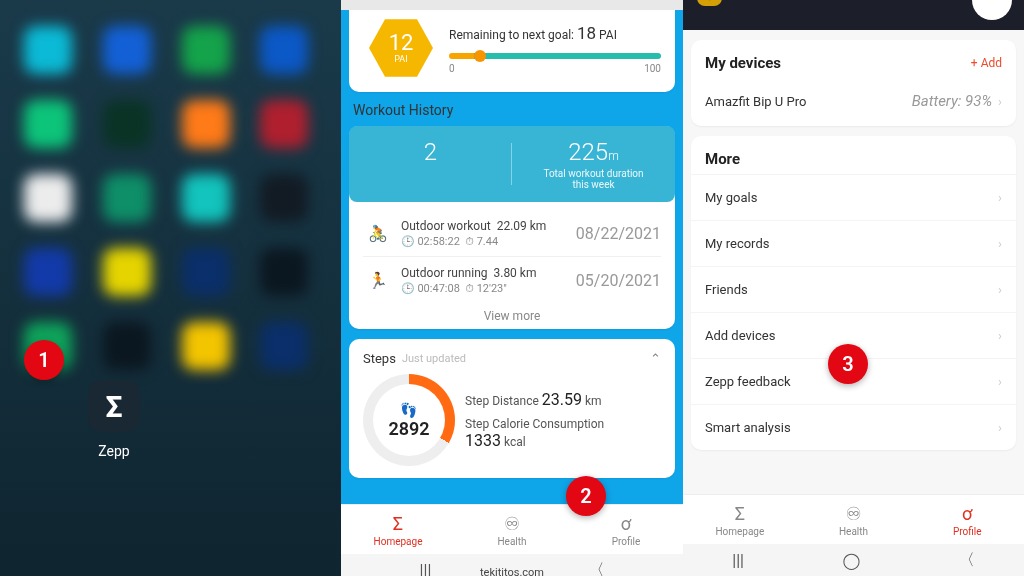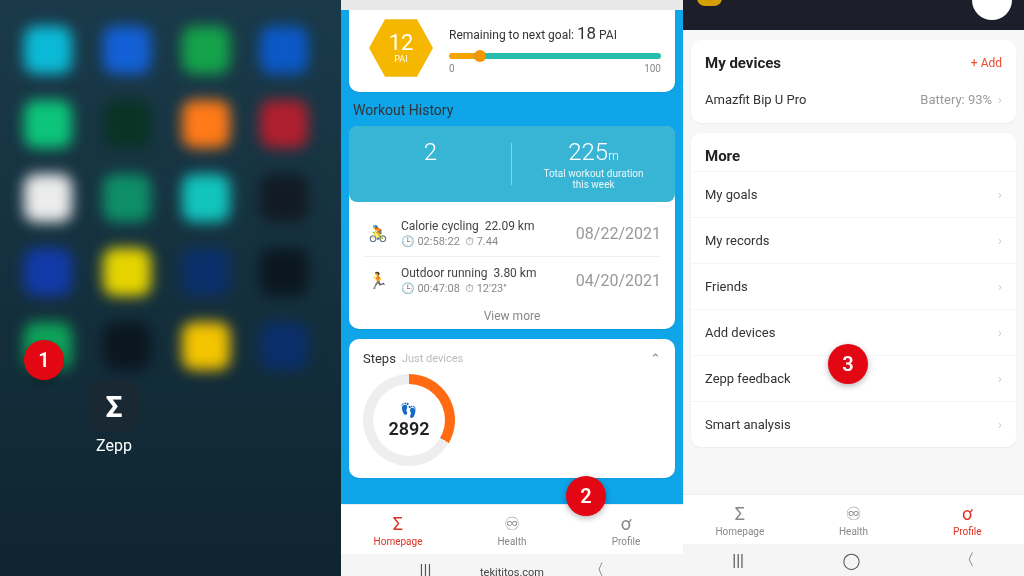--- a/index.html
+++ b/index.html
@@ -7,21 +7,21 @@
 .panel { height: 576px; position: relative; overflow: hidden; }
 .panel1 { width: 341px; background: linear-gradient(180deg,#1a3a4a 0%,#0f2530 100%); }
 .panel2 { width: 342px; background: #0ea5e9; margin-top: 10px; }
 .panel3 { width: 341px; background: #f7f7f7; }
 
 
 .blur-grid { filter: blur(7px); padding: 26px 24px; display:grid; grid-template-columns: repeat(4,1fr); gap: 26px 22px; }
 .bicon { width:48px; height:48px; border-radius:12px; }
 .zepp-wrap { position:absolute; left:88px; top:380px; text-align:center; }
 .zepp-icon { width:52px; height:52px; border-radius:14px; background:#1a2833; color:#fff; display:flex; align-items:center; justify-content:center; font-size:30px; font-weight:700; }
-.zepp-label { color:#fff; font-size:16px; margin-top:4px; }
+.zepp-label { color:#fff; font-size:14px; margin-top:11px; }
 
 .badge { position:absolute; width:40px; height:40px; border-radius:50%; background:#e30613; color:#fff; display:flex; align-items:center; justify-content:center; font-size:20px; font-weight:600; box-shadow:0 2px 6px rgba(0,0,0,.3); }
 .b1 { left:24px; top:340px; }
 .b2 { left:566px; top:476px; }
 .b3 { left:828px; top:344px; }
 
 
 .card { background:#fff; border-radius:10px; margin:0 8px 10px; padding:12px 14px; box-shadow:0 1px 2px rgba(0,0,0,.06); }
 .pai-row { display:flex; align-items:center; gap:16px; }
 .hex { width:64px; height:64px; background:#f5b700; clip-path: polygon(25% 5%, 75% 5%, 100% 50%, 75% 95%, 25% 95%, 0% 50%); display:flex; flex-direction:column; align-items:center; justify-content:center; color:#fff; margin-left:6px; }
@@ -63,21 +63,21 @@
 
 
 .p3-top { height:30px; background:#1c1e2a; position:relative; }
 .p3-pill { position:absolute; top:-10px; left:14px; background:#f5b700; color:#222; font-size:9px; padding:3px 10px; border-radius:12px; opacity:.85;}
 .p3-avatar { position:absolute; right:12px; top:-20px; width:40px; height:40px; border-radius:50%; background:#fff;}
 .p3-card { background:#fff; margin:10px 8px; border-radius:10px; box-shadow:0 1px 2px rgba(0,0,0,.05); }
 .p3-head { display:flex; align-items:center; padding:14px 14px 4px; }
 .p3-head .t { font-size:15px; font-weight:700; color:#222; }
 .p3-head .add { margin-left:auto; color:#ed4b2b; font-size:12px; }
 .p3-dev { display:flex; align-items:center; padding:16px 14px; font-size:13px; color:#333;justify-content:center; }
-.p3-dev .bat { margin-left:auto; font-size:13px; color:#999; }
+.p3-dev .bat { margin-left:auto; font-size:15px; color:#999;font-style:italic; }
 .p3-dev .ch { color:#ccc; margin-left:6px; }
 .p3-more-t { padding:14px 14px 6px; font-size:15px; font-weight:700; color:#222;}
 .p3-row { display:flex; align-items:center; padding:15px 14px; font-size:13px; color:#333; border-top:1px solid #f4f4f4; }
 .p3-row .ch { margin-left:auto; color:#ccc; }
 </style>
 </head>
 <body>
 
 <div class="panel panel1">
   <div class="blur-grid">
@@ -139,50 +139,54 @@
       <div class="wh-half">
         <div class="wh-num"><span>225</span><span style="font-size:12px">m</span></div>
         <div class="wh-sub">Total workout duration
 this week</div>
       </div>
     </div>
     <div style="padding:0 12px">
       <div class="wh-item">
         <div class="wh-ico" style="color:#d44">🚴</div>
         <div>
-          <div><span>Calorie cycling</span>&nbsp;&nbsp;<span>22.09 km</span></div>
+          <div><span>Outdoor workout</span>&nbsp;&nbsp;<span>22.09 km</span></div>
           <div class="wh-meta">🕒 <span>02:58:22</span>&nbsp;&nbsp;⏱ <span>7.44</span></div>
         </div>
         <div class="wh-date">08/22/2021</div>
       </div>
       <div class="wh-item">
         <div class="wh-ico" style="color:#d44">🏃</div>
         <div>
           <div><span>Outdoor running</span>&nbsp;&nbsp;<span>3.80 km</span></div>
           <div class="wh-meta">🕒 <span>00:47:08</span>&nbsp;&nbsp;⏱ <span>12'23"</span></div>
         </div>
-        <div class="wh-date">04/20/2021</div>
+        <div class="wh-date">05/20/2021</div>
       </div>
       <div class="view-more">View more</div>
     </div>
   </div>
 
   <div class="card">
     <div class="steps-head">
       <span>Steps</span>
-      <span class="just">Just devices</span>
+      <span class="just">Just updated</span>
       <span class="chev">⌃</span>
     </div>
     <div class="steps-body">
       <div class="ring">
         <div class="ring-inner">
           <div class="foot">👣</div>
           <div class="count">2892</div>
         </div>
       </div>
+      <div class="stepmetrics">
+        <div><span>Step Distance</span> <span class="v">23.59</span><span> km</span></div>
+        <div style="margin-top:8px"><span>Step Calorie Consumption</span><br><span class="v">1333</span><span> kcal</span></div>
+      </div>
     </div>
   </div>
 
   <div class="tabbar">
     <div class="tab active">
         <span class="tab-ico">Σ</span>
         <span>Homepage</span>
       </div>
     <div class="tab">
         <span class="tab-ico">♾</span>

